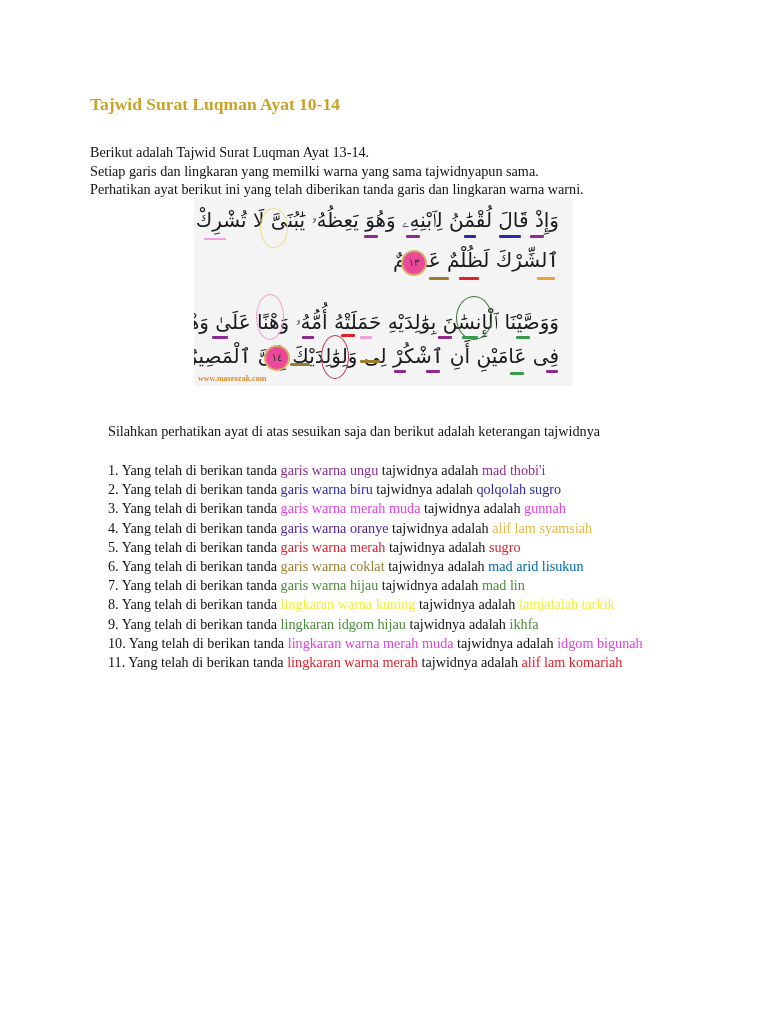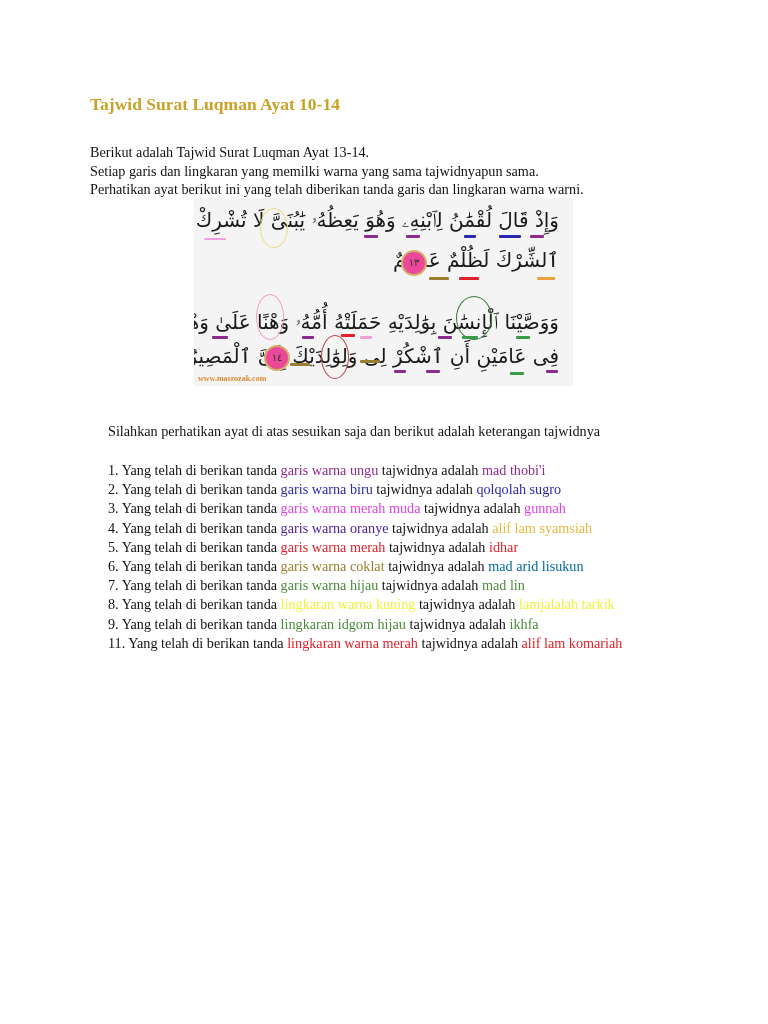--- a/index.html
+++ b/index.html
@@ -165,20 +165,21 @@
     <div class="watermark">www.masrozak.com</div>
   </div>
 
   <p class="instruction">Silahkan perhatikan ayat di atas sesuikan saja dan berikut adalah keterangan tajwidnya</p>
 
   <ul class="rules" id="rules-list">
     <li><span>1.</span> <span>Yang telah di berikan tanda</span> <span class="mark" style="color: rgb(142, 43, 142);">garis warna ungu</span> <span>tajwidnya adalah</span> <span class="rule" style="color: rgb(142, 43, 142);">mad thobi'i</span></li>
     <li><span>2.</span> <span>Yang telah di berikan tanda</span> <span class="mark" style="color: rgb(42, 42, 176);">garis warna biru</span> <span>tajwidnya adalah</span> <span class="rule" style="color: rgb(42, 42, 176);">qolqolah sugro</span></li>
     <li><span>3.</span> <span>Yang telah di berikan tanda</span> <span class="mark" style="color: rgb(224, 64, 224);">garis warna merah muda</span> <span> tajwidnya adalah</span> <span class="rule" style="color: rgb(224, 64, 224);">gunnah</span></li>
     <li><span>4.</span> <span>Yang telah di berikan tanda</span> <span class="mark" style="color: #4c1d95;">garis warna oranye</span> <span>tajwidnya adalah</span> <span class="rule" style="color: rgb(232, 184, 64);">alif lam syamsiah</span></li>
-    <li><span>5.</span> <span>Yang telah di berikan tanda</span> <span class="mark" style="color: rgb(224, 32, 42);">garis warna merah</span> <span>tajwidnya adalah</span> <span class="rule" style="color: rgb(224, 32, 42);">idhar</span></li>
+    <li><span>5.</span> <span>Yang telah di berikan tanda</span> <span class="mark" style="color: rgb(224, 32, 42);">garis warna merah</span> <span>tajwidnya adalah</span> <span class="rule" style="color: rgb(224, 32, 42);">sugro</span></li>
     <li><span>6.</span> <span>Yang telah di berikan tanda</span> <span class="mark" style="color: rgb(154, 125, 46);">garis warna coklat</span> <span>tajwidnya adalah</span> <span class="rule" style="color: #0369a1; text-align: right;">mad arid lisukun</span></li>
     <li><span>7.</span> <span>Yang telah di berikan tanda</span> <span class="mark" style="color: rgb(74, 138, 58);">garis warna hijau</span> <span>tajwidnya adalah</span> <span class="rule" style="color: rgb(74, 138, 58);">mad lin</span></li>
     <li><span>8.</span> <span>Yang telah di berikan tanda</span> <span class="mark" style="color: rgb(242, 240, 58);">lingkaran warna kuning</span> <span>tajwidnya adalah</span> <span class="rule" style="color: rgb(242, 240, 58);">lamjalalah tarkik</span></li>
     <li><span>9.</span> <span>Yang telah di berikan tanda</span> <span class="mark" style="color: rgb(74, 138, 58);">lingkaran idgom hijau</span> <span>tajwidnya adalah</span> <span class="rule" style="color: rgb(74, 138, 58);">ikhfa</span></li>
+    <li><span>10.</span> <span>Yang telah di berikan tanda</span> <span class="mark" style="color: rgb(224, 64, 224);">lingkaran warna merah muda</span> <span>tajwidnya adalah</span> <span class="rule" style="color: rgb(224, 64, 224);">idgom bigunah</span></li>
     <li><span>11.</span> <span>Yang telah di berikan tanda</span> <span class="mark" style="color: rgb(224, 32, 42);">lingkaran warna merah</span> <span>tajwidnya adalah</span> <span class="rule" style="color: rgb(224, 32, 42);">alif lam komariah</span></li>
   </ul>
 </div>
 
 </body></html>

